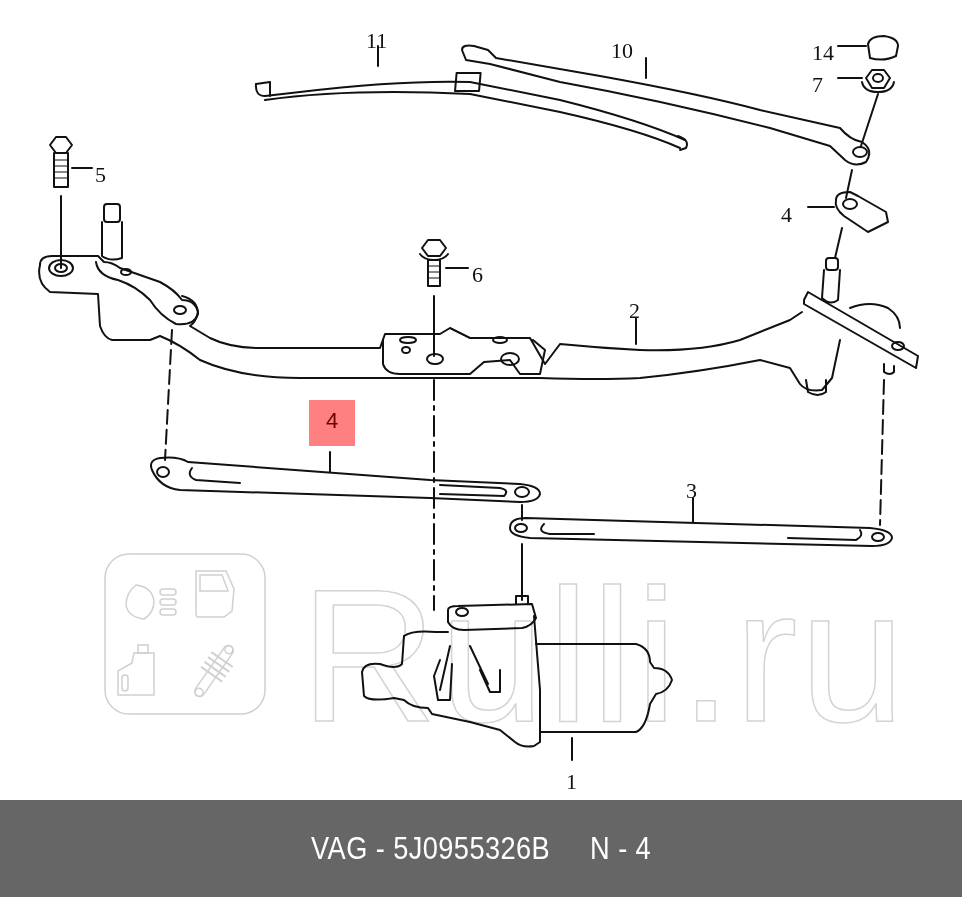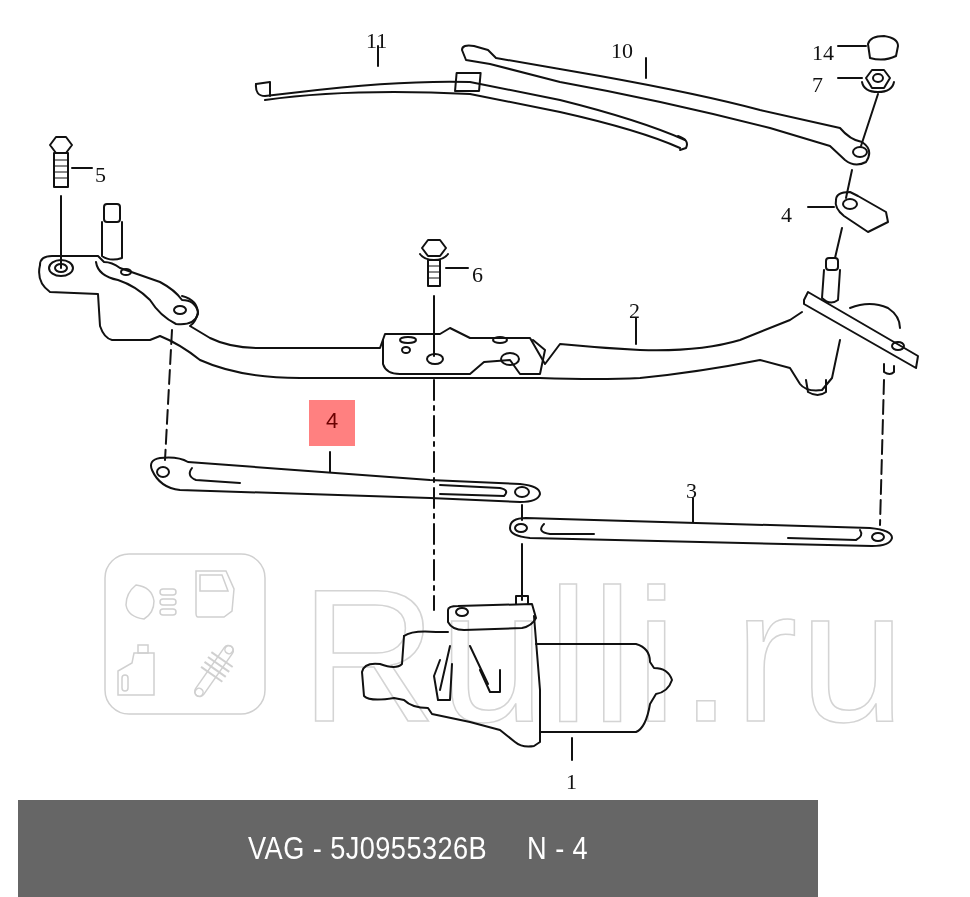--- a/index.html
+++ b/index.html
@@ -2,21 +2,21 @@
 <html><head>
   <meta charset="utf-8">
   <style>
     html, body { margin: 0; padding: 0; }
     body { width: 970px; height: 897px; background: #ffffff; position: relative; overflow: hidden; font-family: "Liberation Sans", sans-serif; }
     .diagram { position: absolute; left: 0; top: 0; width: 970px; height: 800px; }
     .diagram svg { display: block; }
     .callout { position: absolute; font-family: Liberation Serif, serif; font-size: 22px; color: #111; line-height: 1; margin-top: 6px; }
     .highlight { position: absolute; left: 309px; top: 400px; width: 46px; height: 46px; background: #ff8080; }
     .highlight-label { position: absolute; left: 309px; top: 410px; width: 46px; text-align: center; font-size: 22px; color: #6b0000; line-height: 1; }
-    .footer { position: absolute; left: 0; top: 800px; width: 800px; height: 97px; background: #666666; display: flex; align-items: center; justify-content: center; margin-left: 18px; }
+    .footer { position: absolute; left: 0; top: 800px; width: 962px; height: 97px; background: #666666; display: flex; align-items: center; justify-content: center; }
     .footer-text { color: #ffffff; font-size: 32px; letter-spacing: 0.5px; white-space: pre; font-family: "Liberation Sans", sans-serif; transform: scaleX(0.85); }
     .watermark-text { position: absolute; left: 300px; top: 560px; font-size: 190px; color: transparent; -webkit-text-stroke: 1.5px #d4d4d4; font-family: Liberation Sans, sans-serif; line-height: 1; letter-spacing: 2px; }
   </style>
 </head>
 <body>
 
 <div class="watermark">
   <svg style="position:absolute;left:104px;top:553px" width="162" height="162" viewBox="0 0 162 162">
     <rect x="1" y="1" width="160" height="160" rx="24" fill="none" stroke="#d0d0d0" stroke-width="1.5"></rect>
 

